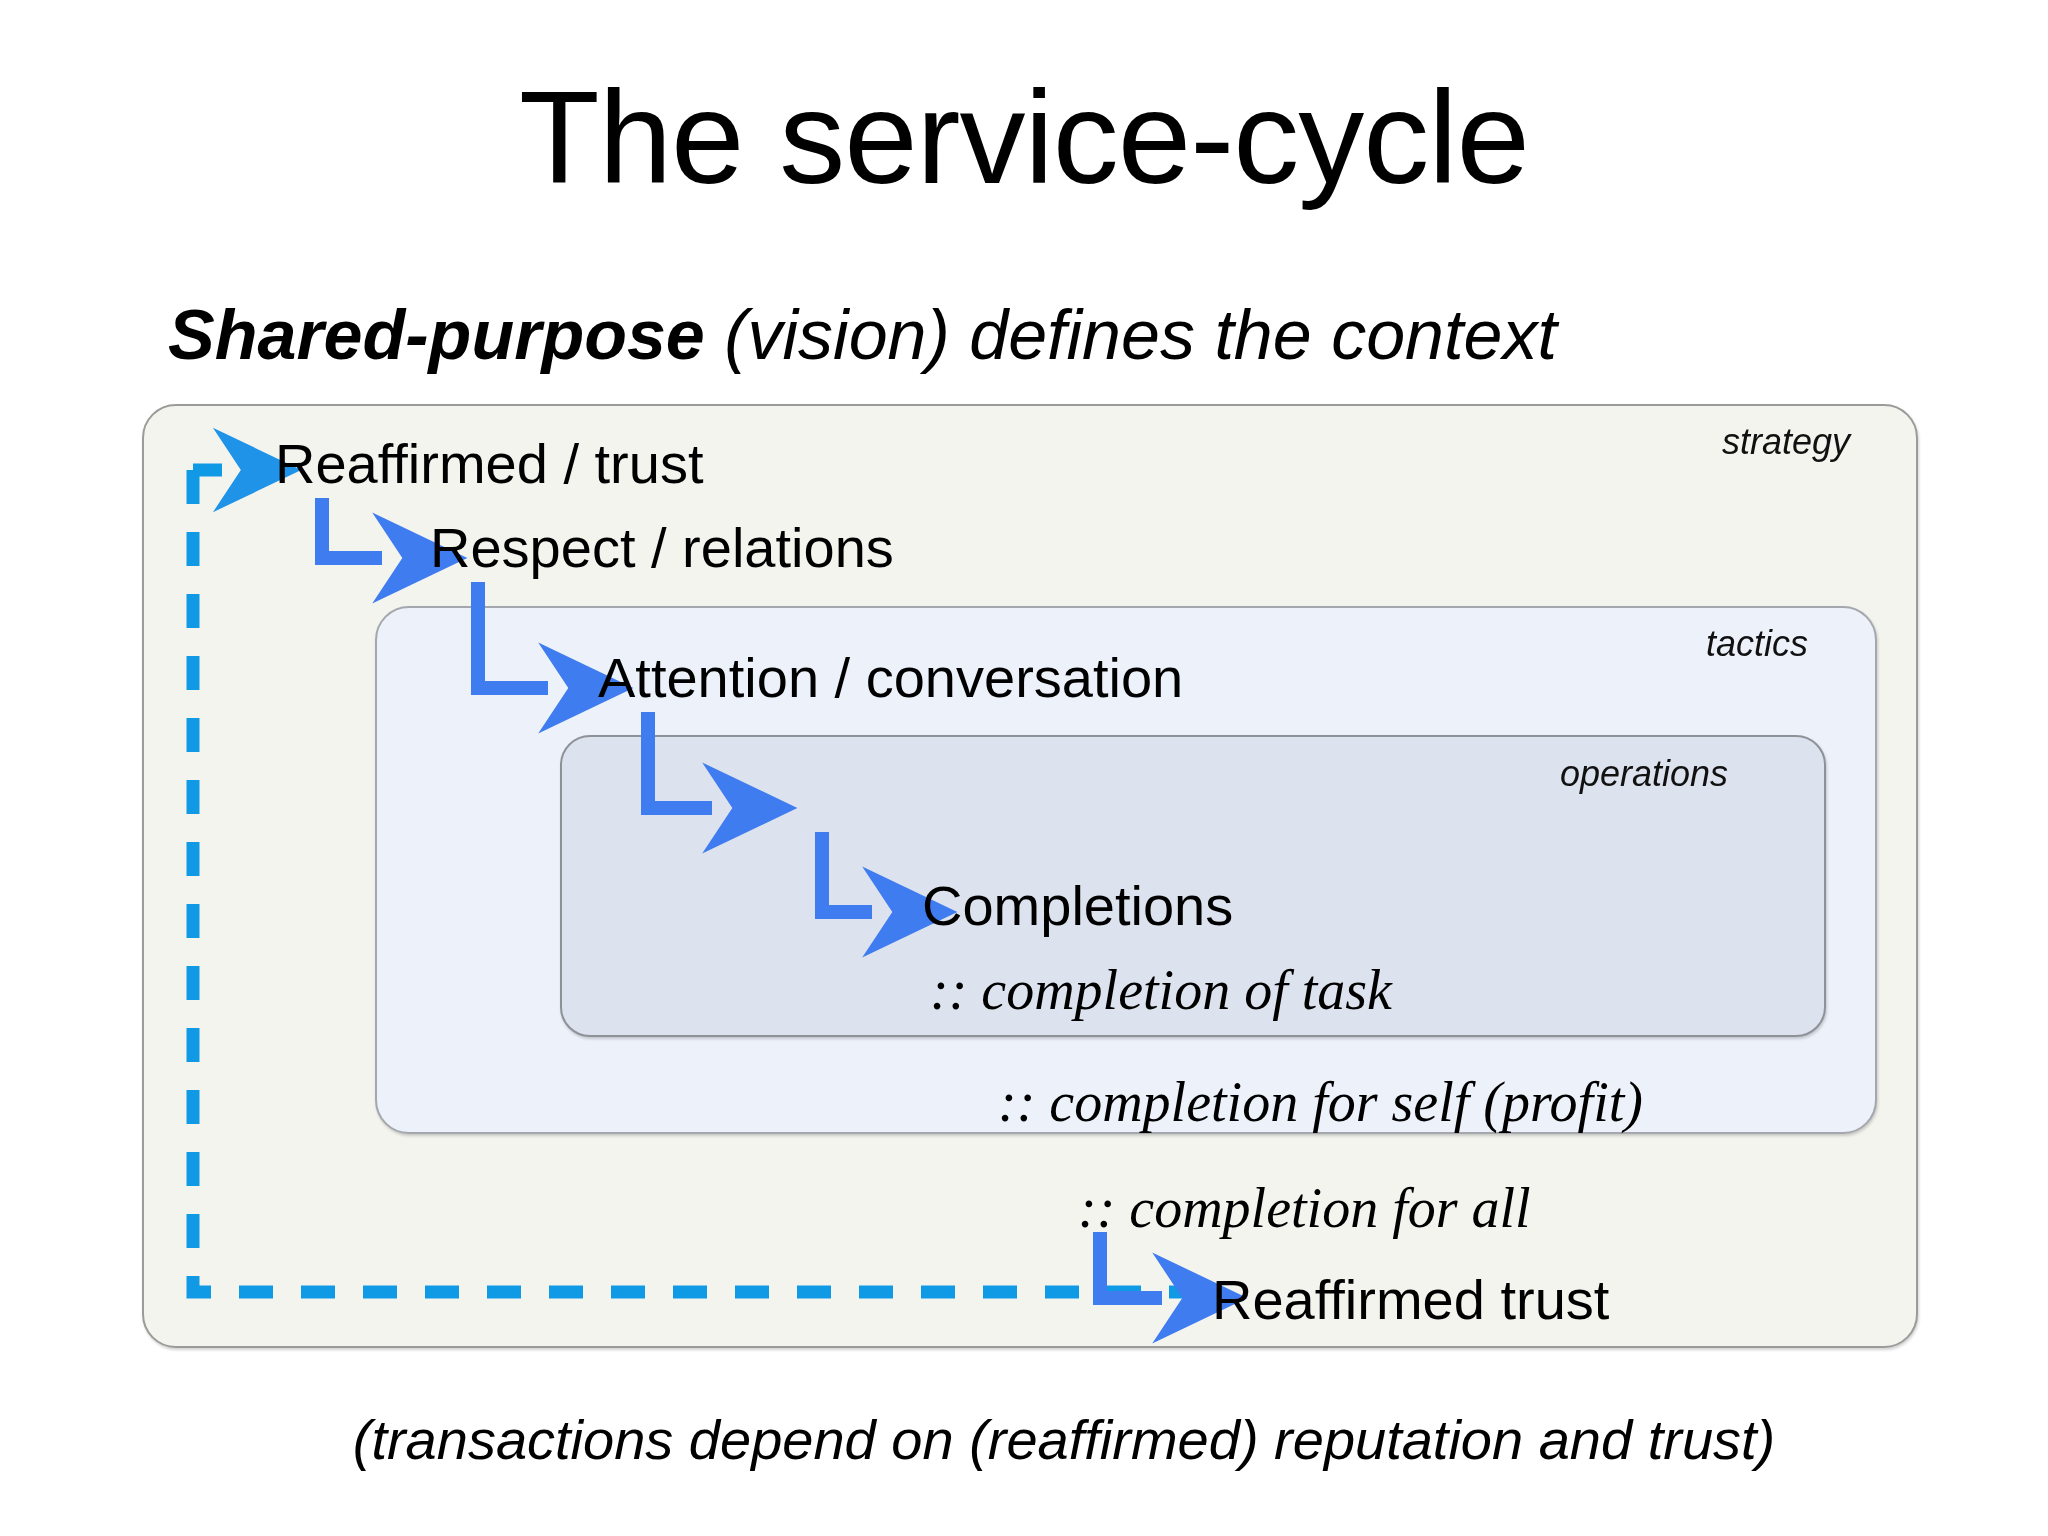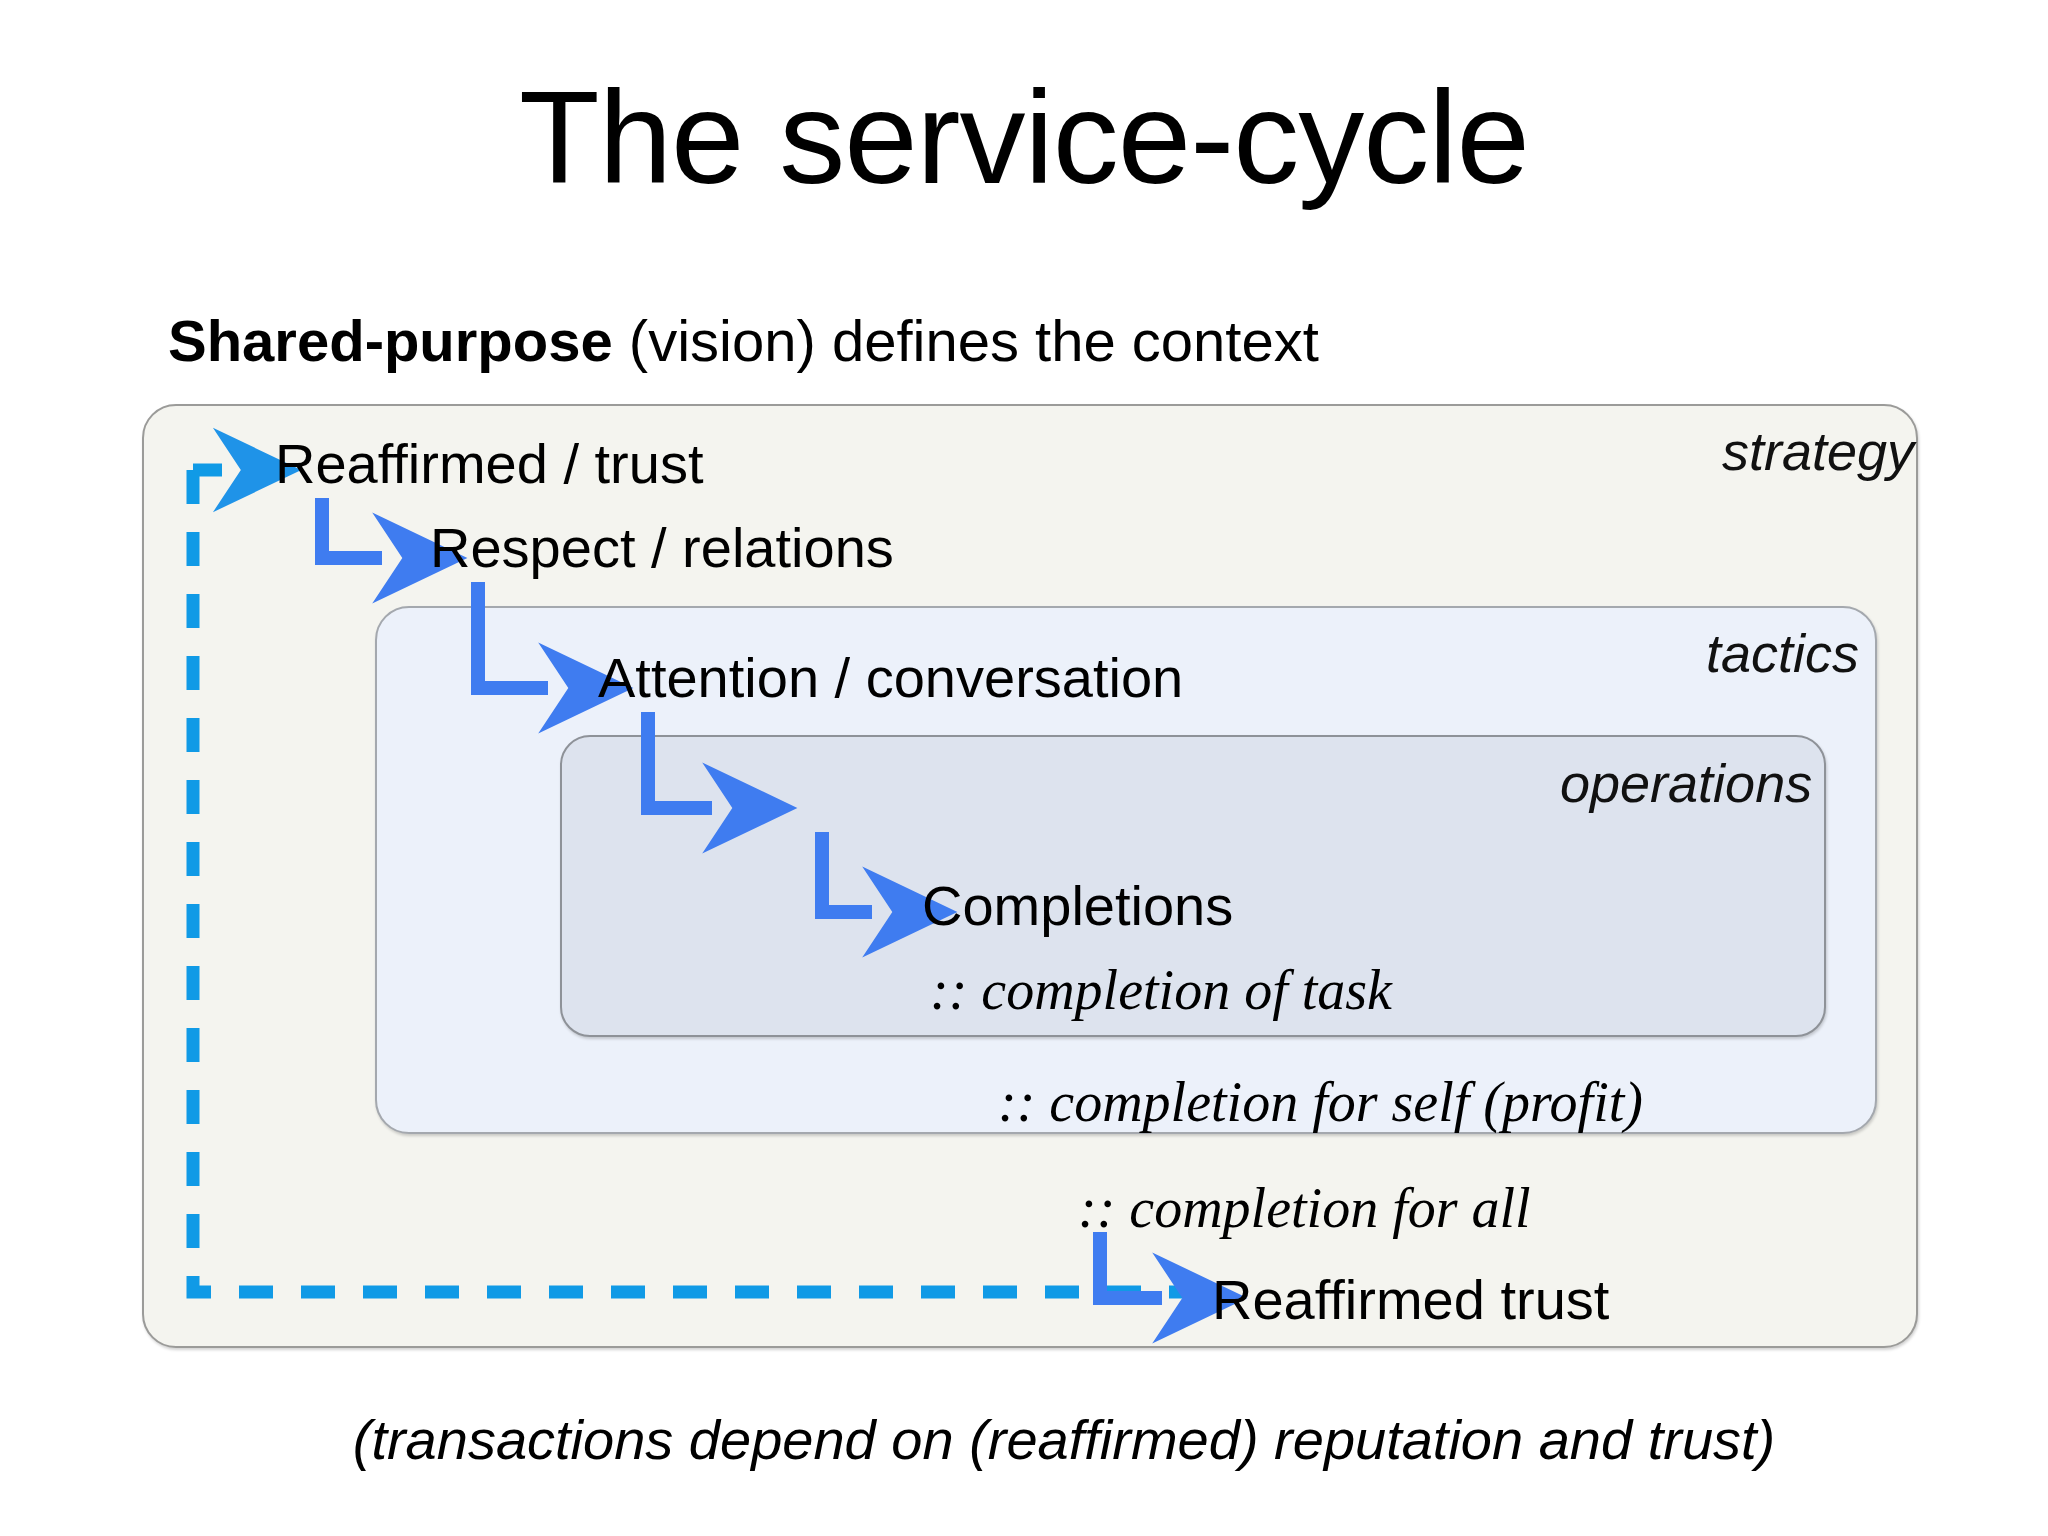--- a/index.html
+++ b/index.html
@@ -33,22 +33,23 @@
     font-weight: 400;
     letter-spacing: -1px;
     color: #000;
     white-space: nowrap;
   }
 
   
   .subtitle {
     position: absolute;
     left: 168px;
-    top: 312px;
-    font-size: 58px;
+    top: 300px;
+    font-size: 70px;
+    font-style: italic;
     line-height: 1.0;
     white-space: nowrap;
   }
   .subtitle .bold { font-weight: 700; }
 
   
   .box {
     position: absolute;
     box-sizing: border-box;
     border: 2px solid #9b9b99;
@@ -77,21 +78,21 @@
     height: 302px;
     background: #dde3ee;
     border-color: #8e9298;
     border-radius: 30px;
   }
 
   
   .corner-label {
     position: absolute;
     font-style: italic;
-    font-size: 54px;
+    font-size: 36px;
     line-height: 1;
     white-space: nowrap;
     color: #111;
   }
   .lbl-strategy  { left: 1722px; top: 424px; }
   .lbl-tactics   { left: 1706px; top: 626px; }
   .lbl-operations{ left: 1560px; top: 756px; }
 
   
   .node {

